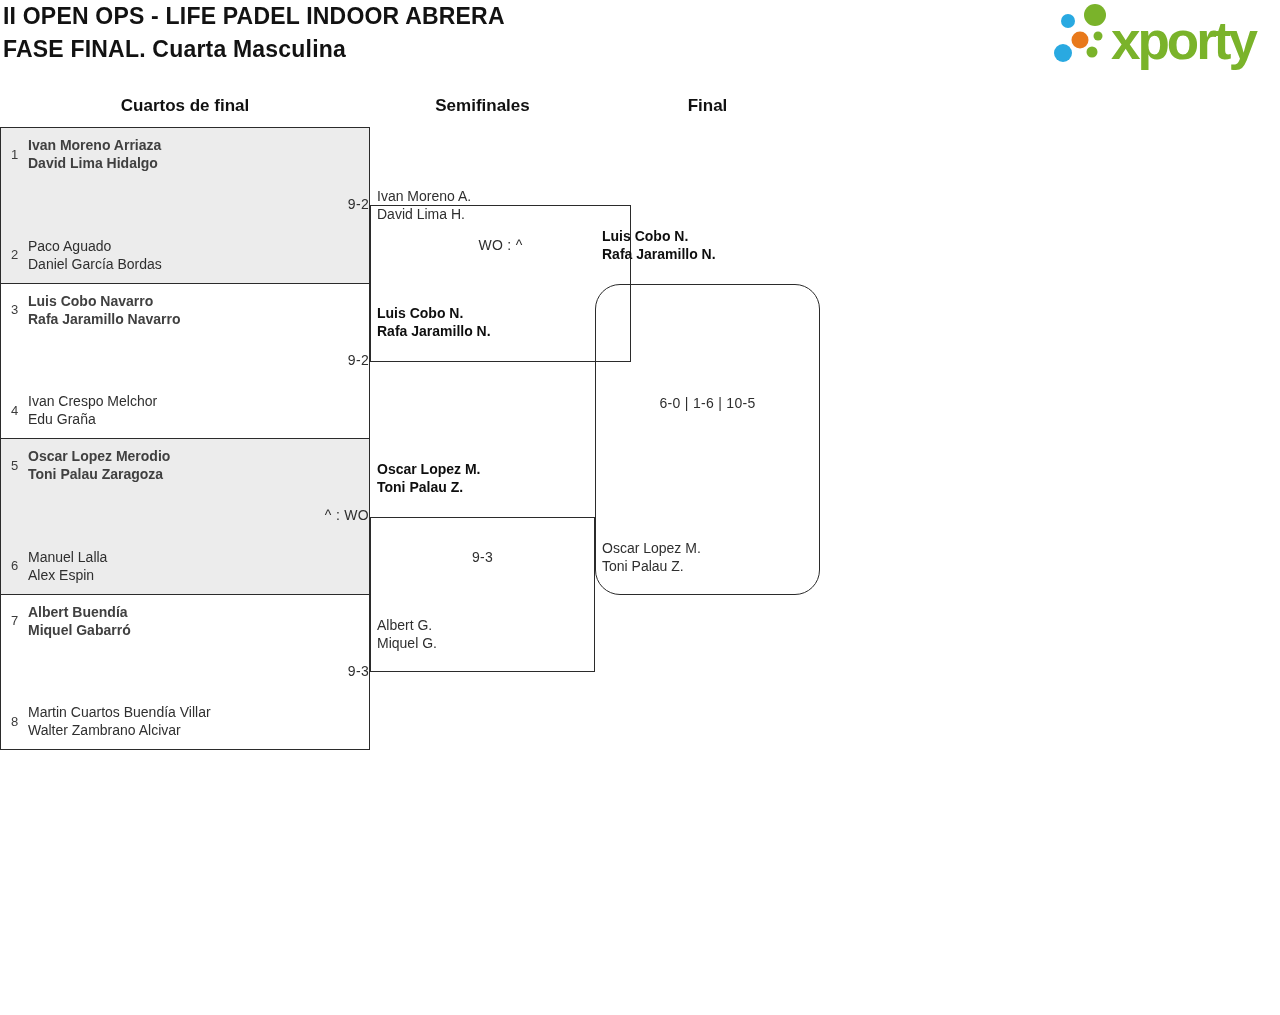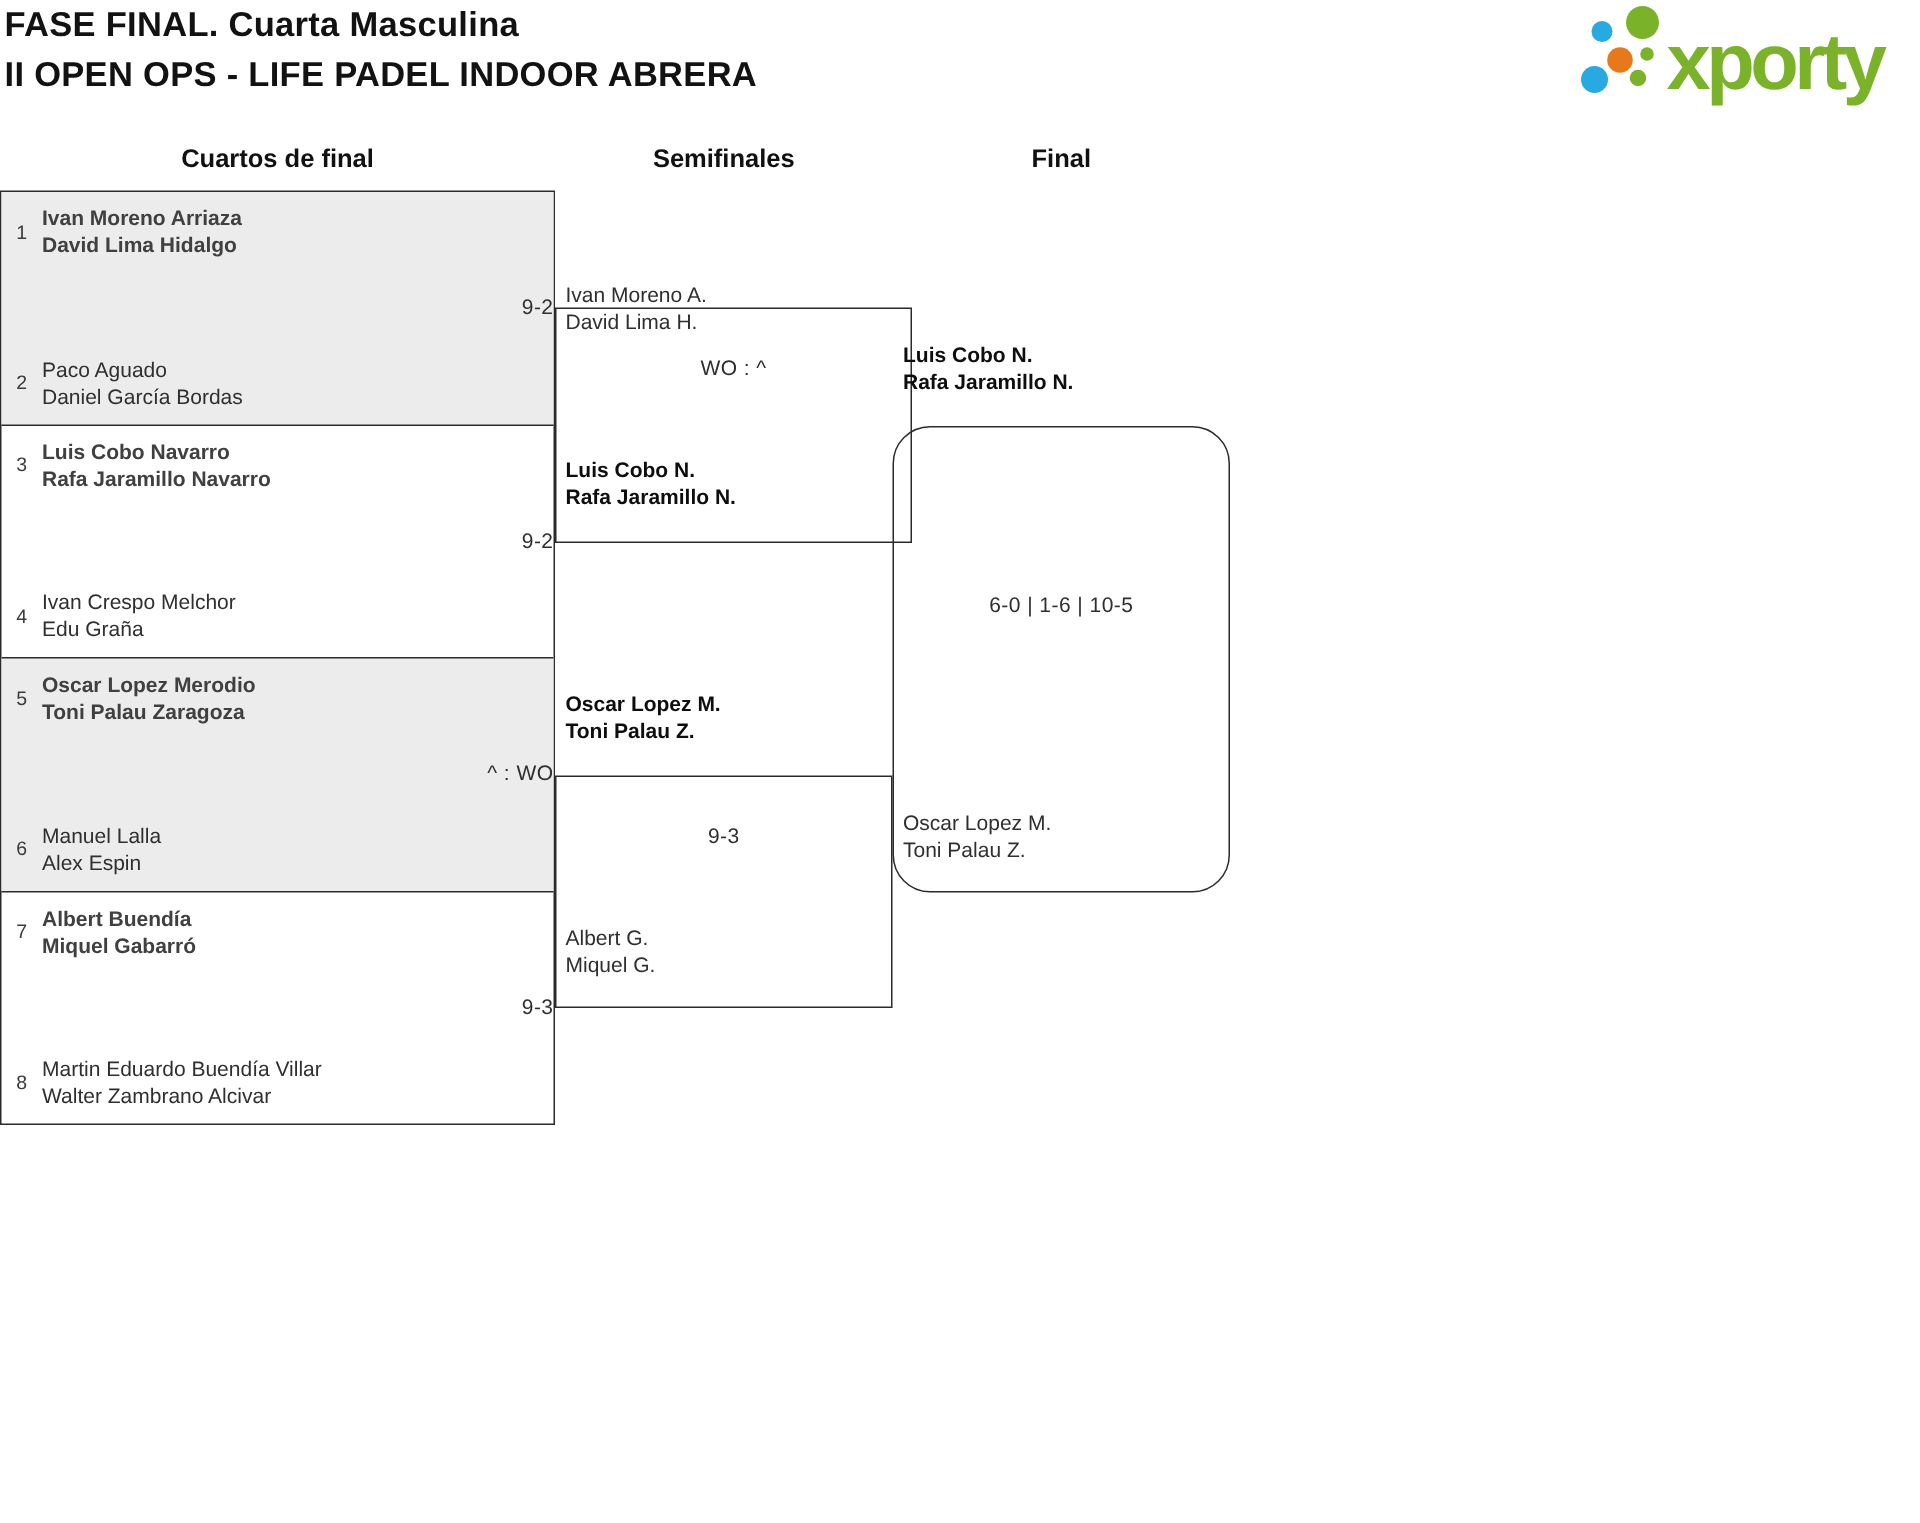--- a/index.html
+++ b/index.html
@@ -55,21 +55,21 @@
   .score {
     text-align:right; font-size:14px; color:#2f2f2f; letter-spacing:0.3px;
   }
 
   
   .bracket-box {
     position:absolute;
     border:1px solid #2b2b2b;
     background:transparent;
   }
-  .box-sf1 { left:370px; top:205px; width:238px; height:157px; }
+  .box-sf1 { left:370px; top:205px; width:261px; height:157px; }
   .box-sf2 { left:370px; top:517px; width:225px; height:155px; }
   .box-f   { left:595px; top:284px; width:225px; height:311px;border-radius:25px; }
 
   .box-score {
     position:absolute; left:0; width:100%;
     text-align:center; font-size:14px; color:#2f2f2f; letter-spacing:0.3px;
   }
 
   
   .adv-team {
@@ -77,22 +77,22 @@
     font-size:14px; line-height:18px; color:#2f2f2f;
   }
   .adv-team.winner { font-weight:700; color:#0e0e0e; }
 </style>
 </head>
 <body>
 
 <div class="page">
 
   <div class="title">
+    <div>II OPEN OPS - LIFE PADEL INDOOR ABRERA</div>
     <div>FASE FINAL. Cuarta Masculina</div>
-    <div>II OPEN OPS - LIFE PADEL INDOOR ABRERA</div>
   </div>
 
   <svg class="logo-svg" width="235" height="80" viewBox="0 0 235 80">
     <circle cx="23" cy="21" r="7" fill="#29a9e1"></circle>
     <circle cx="50" cy="15" r="11" fill="#7ab32a"></circle>
     <circle cx="35" cy="40" r="8.5" fill="#e8791b"></circle>
     <circle cx="18" cy="53" r="9" fill="#29a9e1"></circle>
     <circle cx="53" cy="36" r="4.5" fill="#7ab32a"></circle>
     <circle cx="47" cy="52" r="5.5" fill="#7ab32a"></circle>
     <text x="66" y="59" font-size="53" font-weight="bold" letter-spacing="-3" font-family="Liberation Sans, sans-serif" fill="#7ab32a">xporty</text>
@@ -163,21 +163,21 @@
         <div class="seed">7</div>
         <div class="team-names winner">
           <div>Albert Buendía</div>
           <div>Miquel Gabarró</div>
         </div>
       </div>
       <div class="score">9-3</div>
       <div class="team-row">
         <div class="seed">8</div>
         <div class="team-names">
-          <div>Martin Eduardo Buendía Villar</div>
+          <div>Martin Cuartos Buendía Villar</div>
           <div>Walter Zambrano Alcivar</div>
         </div>
       </div>
     </div>
 
   </div>
 
   <div class="adv-team" style="left:377px; top:148px;margin-top:39px;">
     <div>Ivan Moreno A.</div>
     <div>David Lima H.</div>

